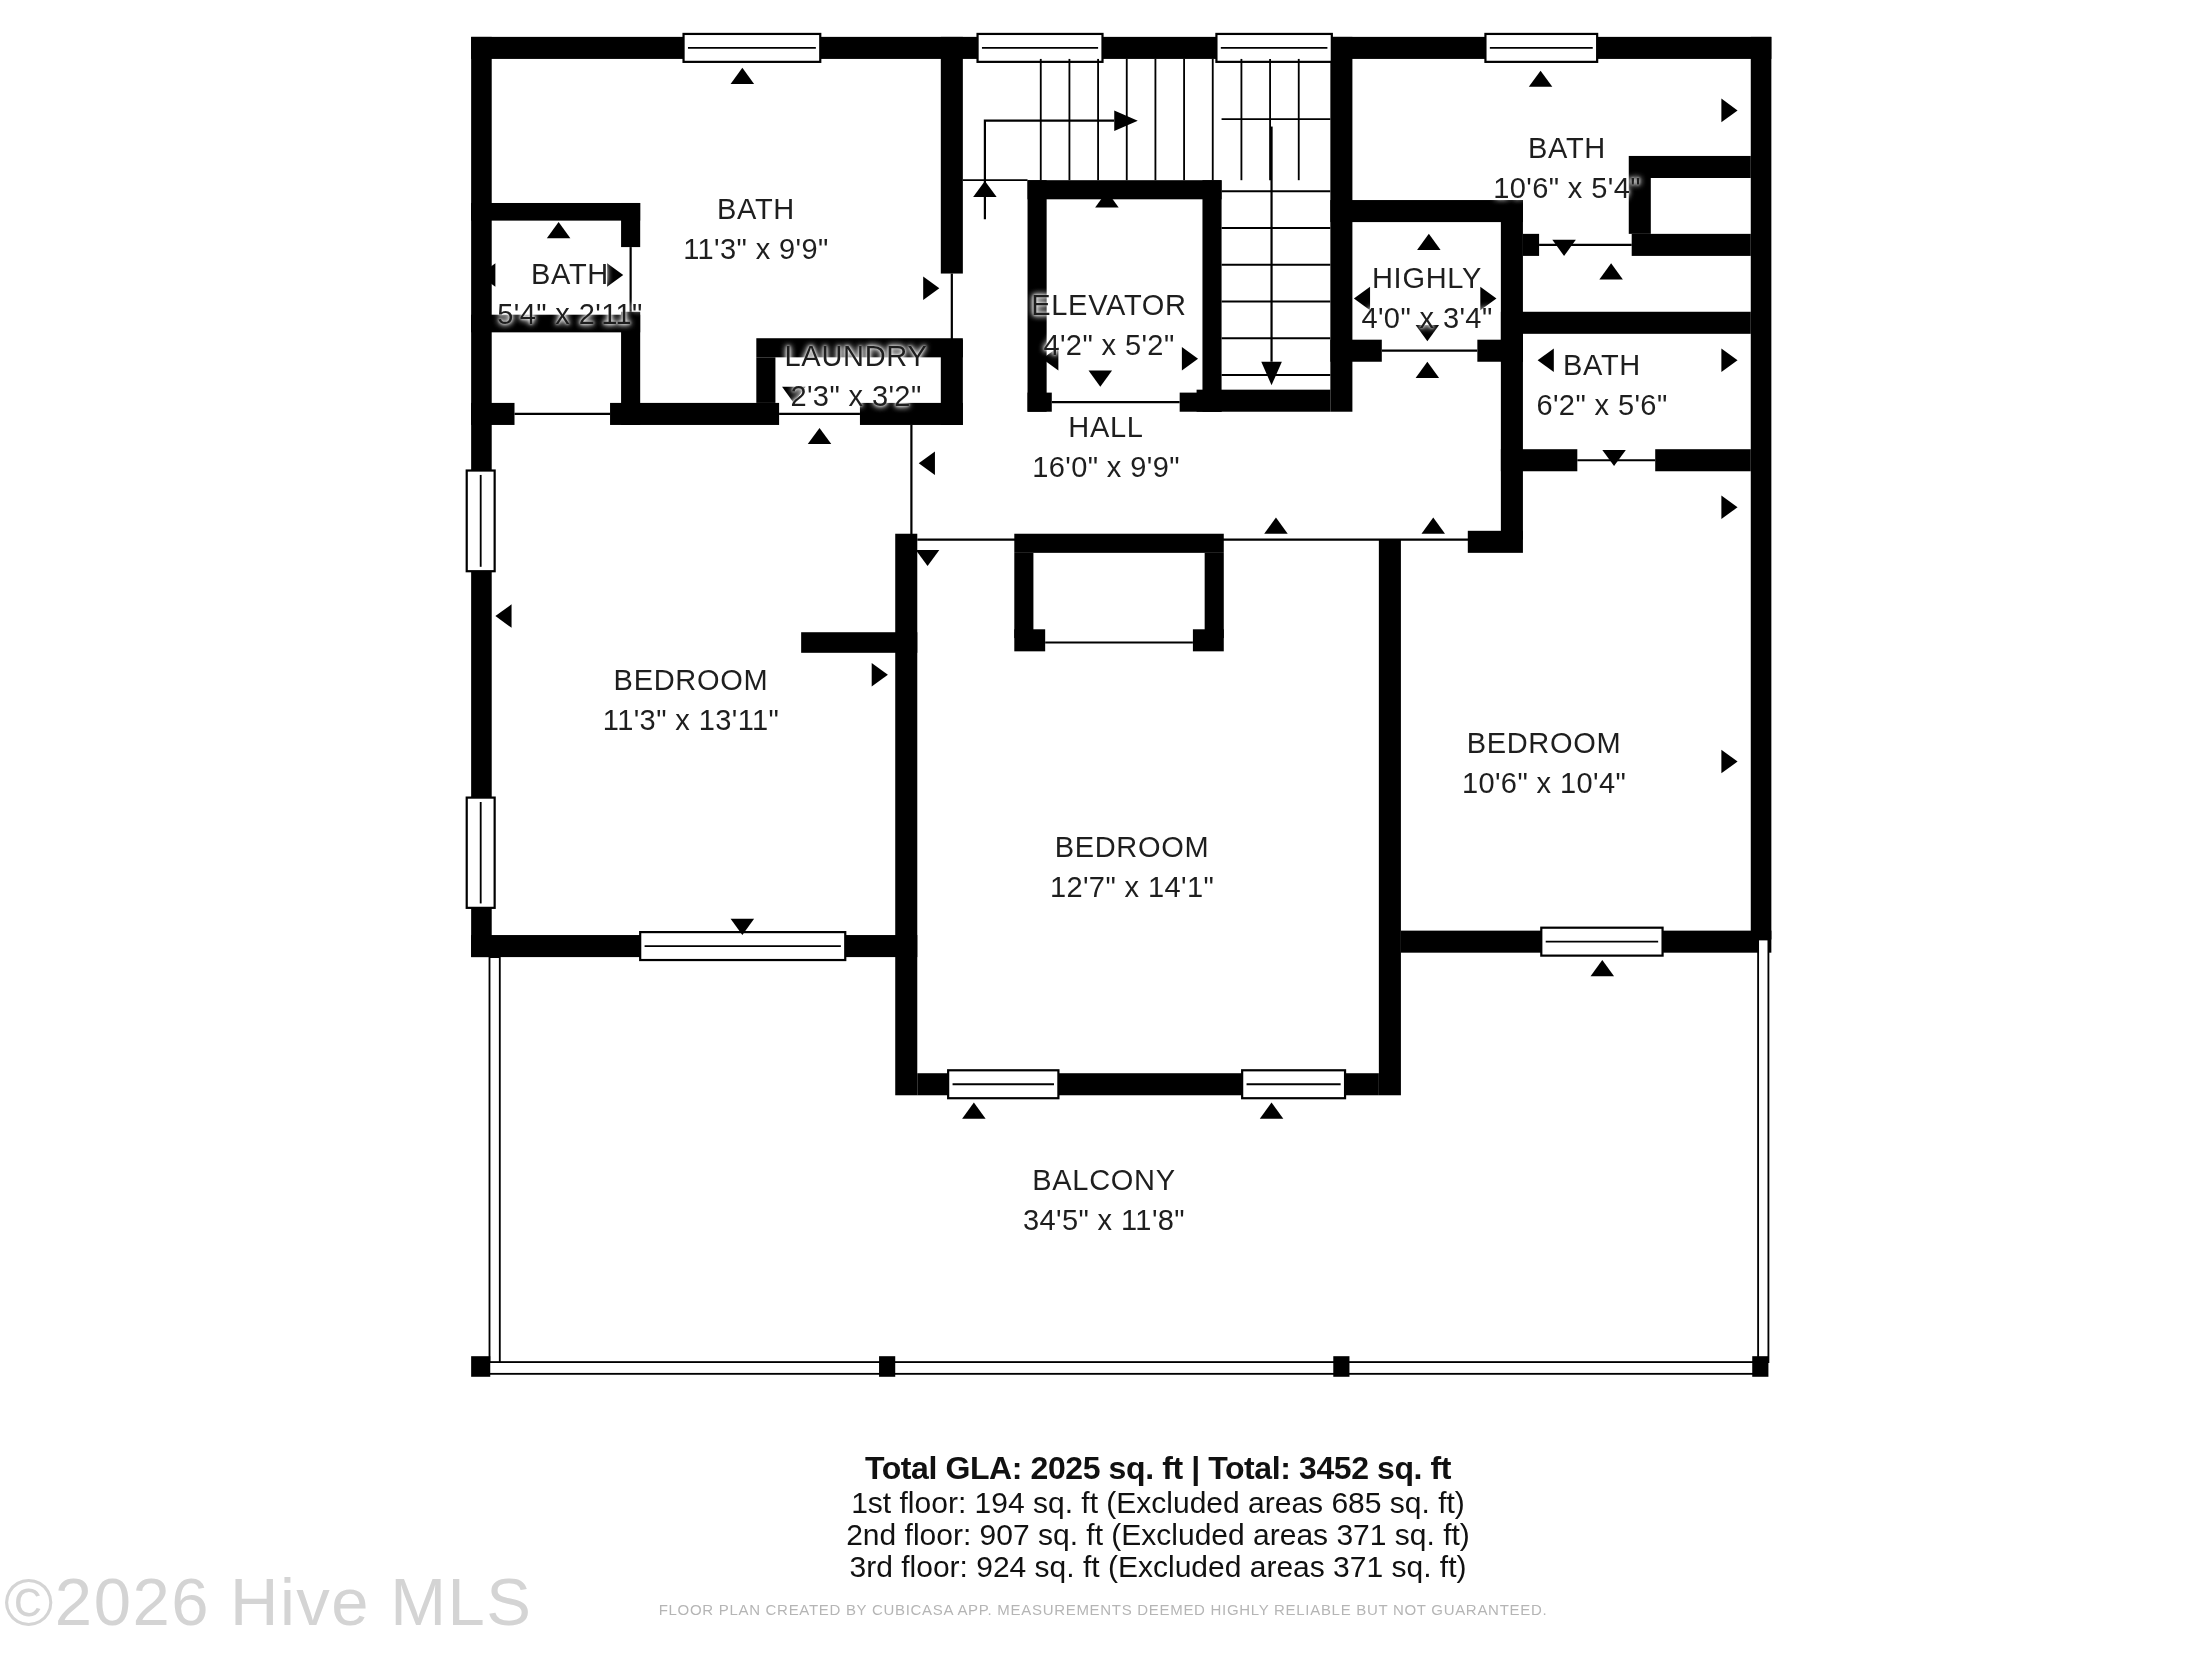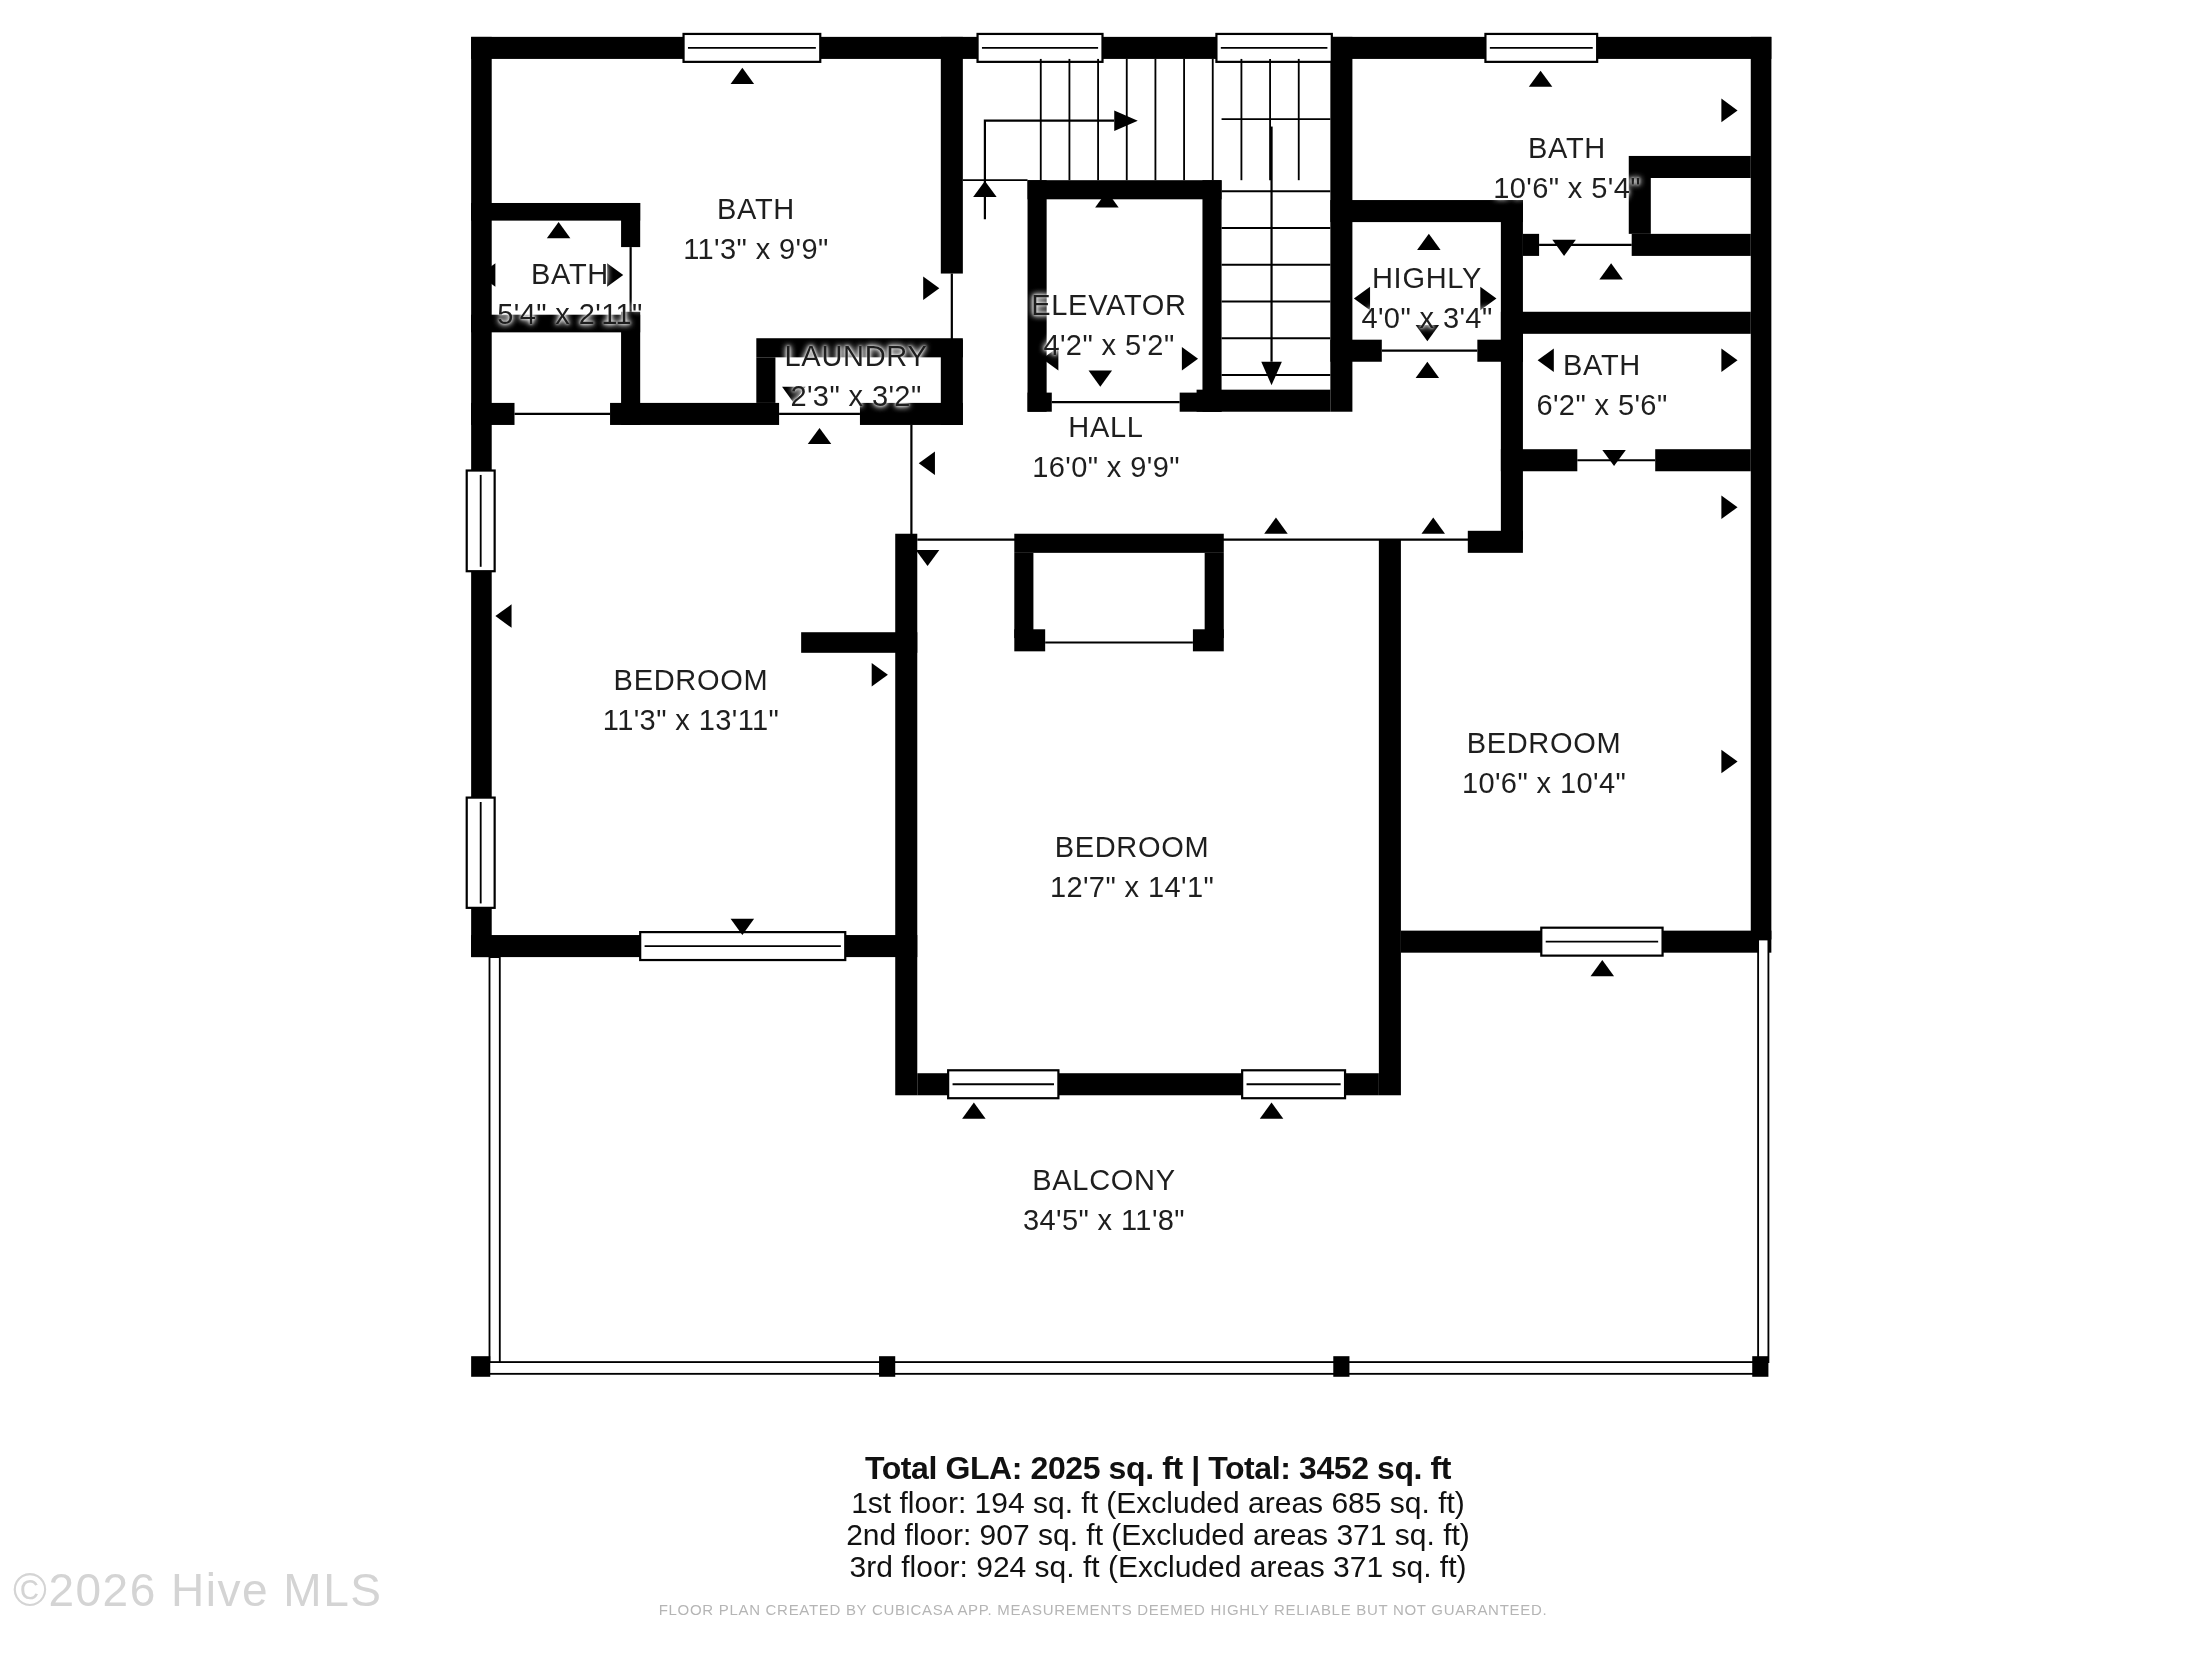--- a/index.html
+++ b/index.html
@@ -11,21 +11,21 @@
         font-size:29px;line-height:40px;
         text-shadow:0 0 5.9px #fff,0 0 5.9px #fff,0 0 2.9px #fff;}
   .room-name{letter-spacing:0.7px;}
   .room-dims{letter-spacing:0.4px;}
   .summary{position:absolute;left:1114px;top:1450px;transform:translateX(-50%);
         text-align:center;color:#111;white-space:nowrap;margin-left:44px;}
   .summary-total{font-weight:700;font-size:32px;line-height:37px;letter-spacing:-0.4px;}
   .summary-line{font-size:30px;line-height:32px;}
   .disclaimer{position:absolute;left:1103px;top:1601px;transform:translateX(-50%);
         font-size:15px;color:#b5b5b5;letter-spacing:0.7px;white-space:nowrap;}
-  .watermark{position:absolute;left:13px;top:1563px;font-size:46px;color:#d4d4d4;
+  .watermark{position:absolute;left:4px;top:1563px;font-size:67px;color:#d4d4d4;
         letter-spacing:1.5px;white-space:nowrap;}
 </style>
 </head>
 <body>
 
 <div class="page">
 
   <svg class="plan-svg" width="2205" height="1654" viewBox="0 0 3000 2250">
     <defs>
       <polygon id="tu" points="-16,10 16,10 0,-12"></polygon>

